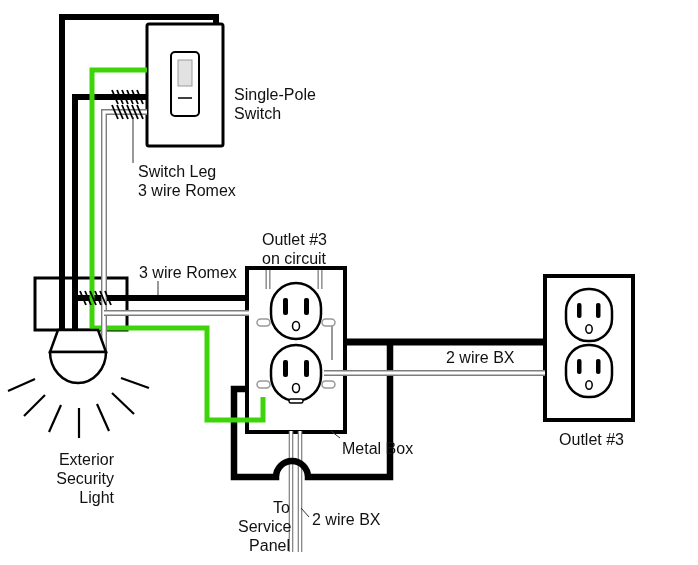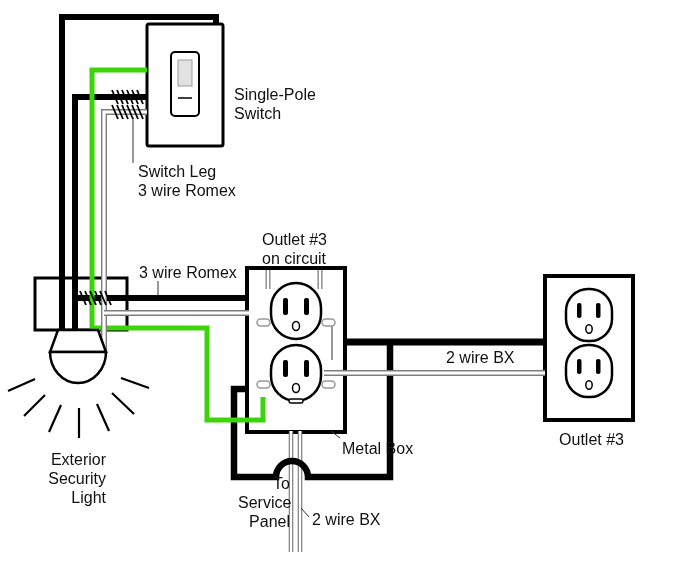--- a/index.html
+++ b/index.html
@@ -148,21 +148,21 @@
   <div class="lbl" style="left:234px;top:86px;">Single-Pole
 Switch</div>
   <div class="lbl" style="left:126px;top:163px;margin-left:12px;">Switch Leg
 3 wire Romex</div>
   <div class="lbl" style="left:139px;top:264px;">3 wire Romex</div>
   <div class="lbl" style="left:262px;top:231px;">Outlet #3
 on circuit</div>
   <div class="lbl" style="left:446px;top:349px;">2 wire BX</div>
   <div class="lbl" style="left:342px;top:440px;">Metal Box</div>
   <div class="lbl center" style="left:554px;top:431px;width:70px;">Outlet #3</div>
-  <div class="lbl center" style="left:20px;top:451px;width:86px;">Exterior
+  <div class="lbl center" style="left:28px;top:451px;width:86px;">Exterior
 Security
 Light</div>
-  <div class="lbl center" style="left:238px;top:475px;width:52px;">To
+  <div class="lbl center" style="left:238px;top:499px;width:52px;">To
 Service
 Panel</div>
   <div class="lbl" style="left:312px;top:511px;">2 wire BX</div>
 
 </div>
 
 </body></html>

